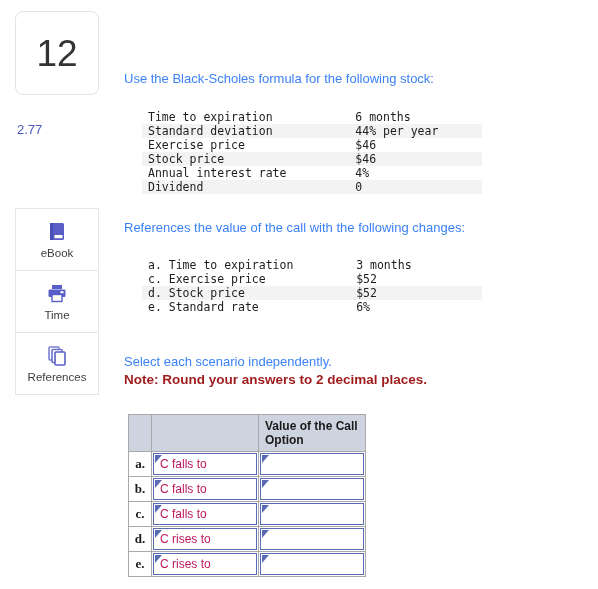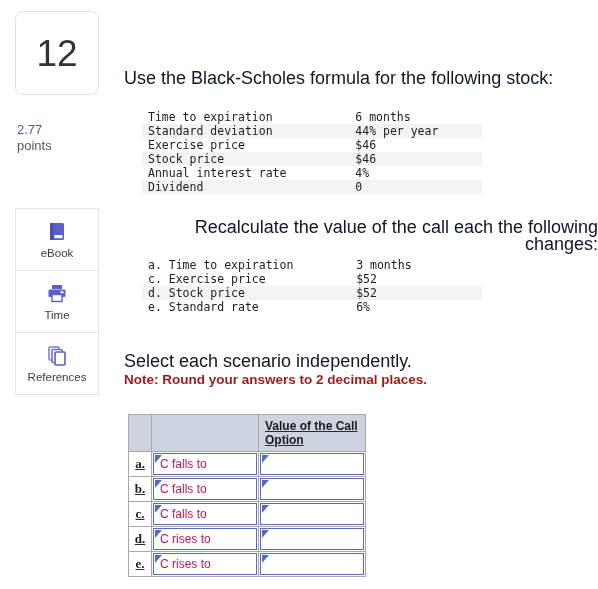--- a/index.html
+++ b/index.html
@@ -90,22 +90,22 @@
 
   
   #main {
     position: absolute;
     left: 124px;
     top: 0;
     width: 474px;
   }
 
   .prompt-line {
-    font-size: 18px;
-    color: #0f172a;
+    font-size: 13px;
+    color: #3b82f6;
     line-height: 17px;
     text-align: right;
   }
   #prompt-1 { position: absolute; left: 0px; top: 70px; }
   #prompt-2 { position: absolute; left: 0px; top: 219px; }
   #select-line { position: absolute; left: 0px; top: 353px; }
   #note-line {
     position: absolute; left: 0px; top: 371px;
     font-weight: bold;
     color: #9e1b1b;
@@ -134,21 +134,20 @@
   .mono-table td.c-label { width: 211px; padding-left: 6px; }
   .mono-table td.c-value { width: 129px; }
 
   
   #answer-table {
     position: absolute;
     left: 4px;
     top: 414px;
     border-collapse: collapse;
     table-layout: fixed;
-    text-decoration: underline;
   }
   #answer-table td, #answer-table th {
     border: 1px solid #a8a8a8;
     padding: 0;
     vertical-align: middle;
   }
   #answer-table th.head {
     background: #ced3e0;
     height: 36px;
   }
@@ -212,21 +211,20 @@
 <body>
 
 <div id="left-rail">
 
   <div id="question-number-box">
     <span class="num">12</span>
   </div>
 
   <div id="points-block">
     <div class="points-value">2.77</div>
-    <div class="points-label">points</div>
   </div>
 
   <div id="tool-buttons">
 
     <div class="tool-button">
       <span class="tool-icon">
         <svg width="26" height="24" viewBox="0 0 26 24">
           <rect x="6" y="3" width="14" height="17" rx="1.5" fill="#5a5fc7"></rect>
           <rect x="6" y="3" width="3.2" height="17" fill="#4850b8"></rect>
           <rect x="10.5" y="15" width="8" height="3.2" fill="#ffffff"></rect>
@@ -287,21 +285,21 @@
         <td class="c-label">Annual interest rate</td>
         <td class="c-value">4%</td>
       </tr>
       <tr class="alt">
         <td class="c-label">Dividend</td>
         <td class="c-value">0</td>
       </tr>
     </tbody>
   </table>
 
-  <div id="prompt-2" class="prompt-line">Recalculate the value of the call each the following changes:</div>
+  <div id="prompt-2" class="prompt-line">References the value of the call with the following changes:</div>
 
   <table id="changes-table" class="mono-table">
     <tbody>
       <tr>
         <td class="c-label">a. Time to expiration</td>
         <td class="c-value">3 months</td>
       </tr>
       <tr>
         <td class="c-label">c. Exercise price</td>
         <td class="c-value">$52</td>

